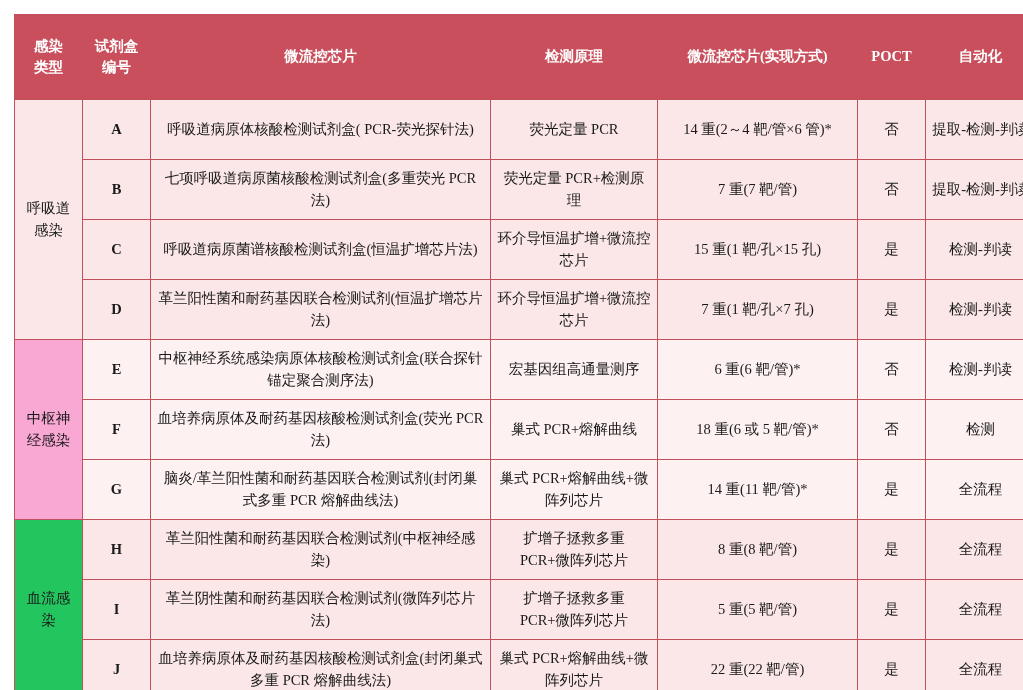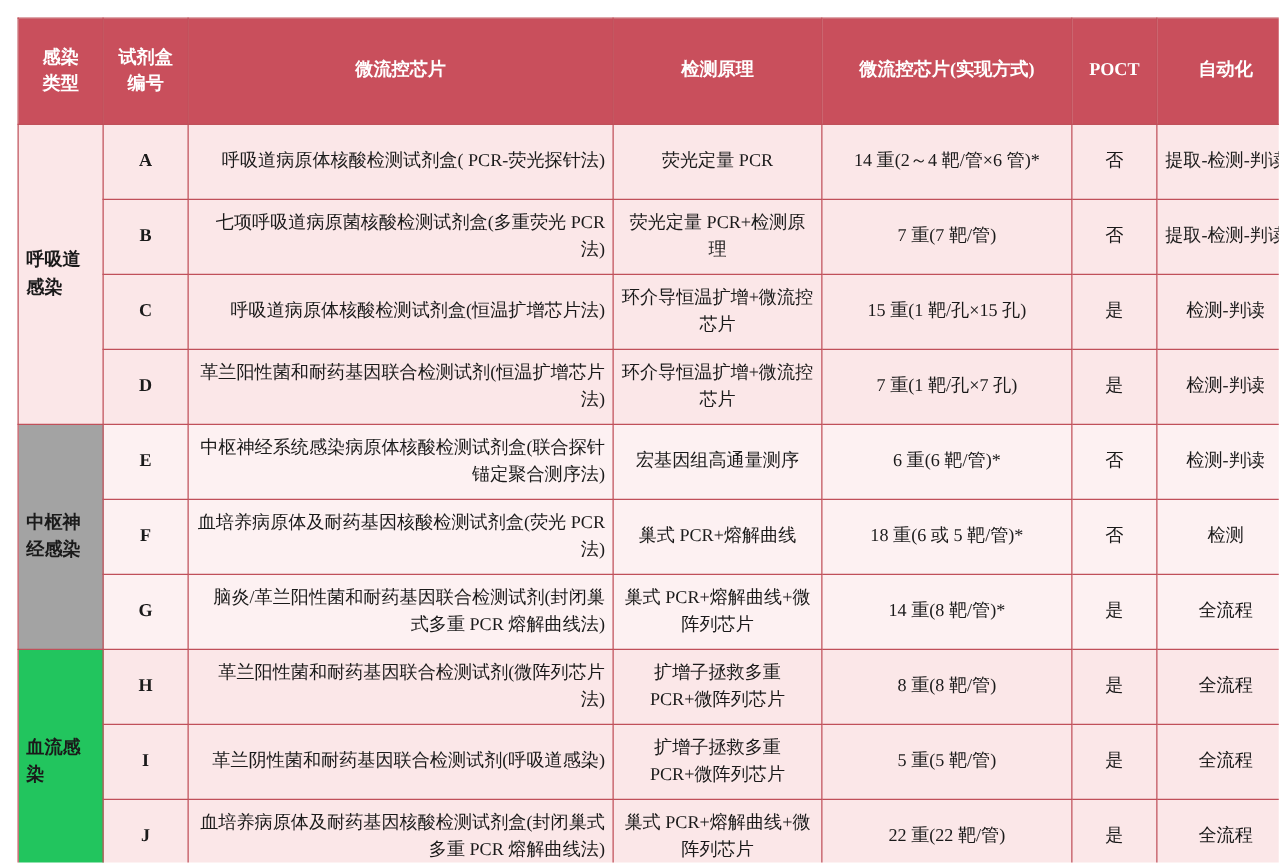--- a/index.html
+++ b/index.html
@@ -40,47 +40,47 @@
     background: #c94f5c;
     color: #ffffff;
     font-weight: bold;
     text-align: center;
     font-size: 16px;
     line-height: 1.3;
     height: 74px;
     padding: 4px 4px;
   }
   td.cell-type {
-    text-align: left;
-    font-weight: bold;
+    text-align: center;
+    font-weight: normal;
     font-size: 16px;
   }
   td.cell-id {
     text-align: center;
     font-weight: bold;
     font-size: 16px;
   }
   td.cell-name {
-    text-align: right;
+    text-align: center;
     padding-left: 10px;
     padding-right: 8px;
   }
   td.cell-principle,
   td.cell-multiplex,
   td.cell-poct,
   td.cell-auto {
     text-align: center;
   }
   
   tr.grp-0 td { background: #fbe7e8; }
   tr.grp-1 td { background: #fdf1f2; }
   tr.grp-2 td { background: #fbe7e8; }
 
   td.cell-type.grp-type-0 { background: #fbe7e8; }
-  td.cell-type.grp-type-1 { background: #a3a3a3; }
+  td.cell-type.grp-type-1 { background: #f9a8d4; }
   td.cell-type.grp-type-2 { background: #22c55e; }
 
   .row-h { height: 60px; }
 </style>
 </head>
 <body>
 
 <table class="kit-table">
   <colgroup>
     <col class="c-type">
@@ -116,21 +116,21 @@
     <tr class="grp-0 row-h">
       <td class="cell-id">B</td>
       <td class="cell-name">七项呼吸道病原菌核酸检测试剂盒(多重荧光 PCR 法)</td>
       <td class="cell-principle">荧光定量 PCR+检测原理</td>
       <td class="cell-multiplex">7 重(7 靶/管)</td>
       <td class="cell-poct">否</td>
       <td class="cell-auto">提取-检测-判读</td>
     </tr>
     <tr class="grp-0 row-h">
       <td class="cell-id">C</td>
-      <td class="cell-name">呼吸道病原体核酸检测试剂盒(恒温扩增芯片法)</td>
+      <td class="cell-name">呼吸道病原菌谱核酸检测试剂盒(恒温扩增芯片法)</td>
       <td class="cell-principle">环介导恒温扩增+微流控芯片</td>
       <td class="cell-multiplex">15 重(1 靶/孔×15 孔)</td>
       <td class="cell-poct">是</td>
       <td class="cell-auto">检测-判读</td>
     </tr>
     <tr class="grp-0 row-h">
       <td class="cell-id">D</td>
       <td class="cell-name">革兰阳性菌和耐药基因联合检测试剂(恒温扩增芯片法)</td>
       <td class="cell-principle">环介导恒温扩增+微流控芯片</td>
       <td class="cell-multiplex">7 重(1 靶/孔×7 孔)</td>
@@ -152,37 +152,37 @@
       <td class="cell-name">血培养病原体及耐药基因核酸检测试剂盒(荧光 PCR 法)</td>
       <td class="cell-principle">巢式 PCR+熔解曲线</td>
       <td class="cell-multiplex">18 重(6 或 5 靶/管)*</td>
       <td class="cell-poct">否</td>
       <td class="cell-auto">检测</td>
     </tr>
     <tr class="grp-1 row-h">
       <td class="cell-id">G</td>
       <td class="cell-name">脑炎/革兰阳性菌和耐药基因联合检测试剂(封闭巢式多重 PCR 熔解曲线法)</td>
       <td class="cell-principle">巢式 PCR+熔解曲线+微阵列芯片</td>
-      <td class="cell-multiplex">14 重(8 靶/管)*</td>
+      <td class="cell-multiplex">14 重(11 靶/管)*</td>
       <td class="cell-poct">是</td>
       <td class="cell-auto">全流程</td>
     </tr>
 
     <tr class="grp-2 row-h">
       <td class="cell-type grp-type-2" rowspan="3">血流感染</td>
       <td class="cell-id">H</td>
-      <td class="cell-name">革兰阳性菌和耐药基因联合检测试剂(微阵列芯片法)</td>
+      <td class="cell-name">革兰阳性菌和耐药基因联合检测试剂(中枢神经感染)</td>
       <td class="cell-principle">扩增子拯救多重 PCR+微阵列芯片</td>
       <td class="cell-multiplex">8 重(8 靶/管)</td>
       <td class="cell-poct">是</td>
       <td class="cell-auto">全流程</td>
     </tr>
     <tr class="grp-2 row-h">
       <td class="cell-id">I</td>
-      <td class="cell-name">革兰阴性菌和耐药基因联合检测试剂(呼吸道感染)</td>
+      <td class="cell-name">革兰阴性菌和耐药基因联合检测试剂(微阵列芯片法)</td>
       <td class="cell-principle">扩增子拯救多重 PCR+微阵列芯片</td>
       <td class="cell-multiplex">5 重(5 靶/管)</td>
       <td class="cell-poct">是</td>
       <td class="cell-auto">全流程</td>
     </tr>
     <tr class="grp-2 row-h">
       <td class="cell-id">J</td>
       <td class="cell-name">血培养病原体及耐药基因核酸检测试剂盒(封闭巢式多重 PCR 熔解曲线法)</td>
       <td class="cell-principle">巢式 PCR+熔解曲线+微阵列芯片</td>
       <td class="cell-multiplex">22 重(22 靶/管)</td>

